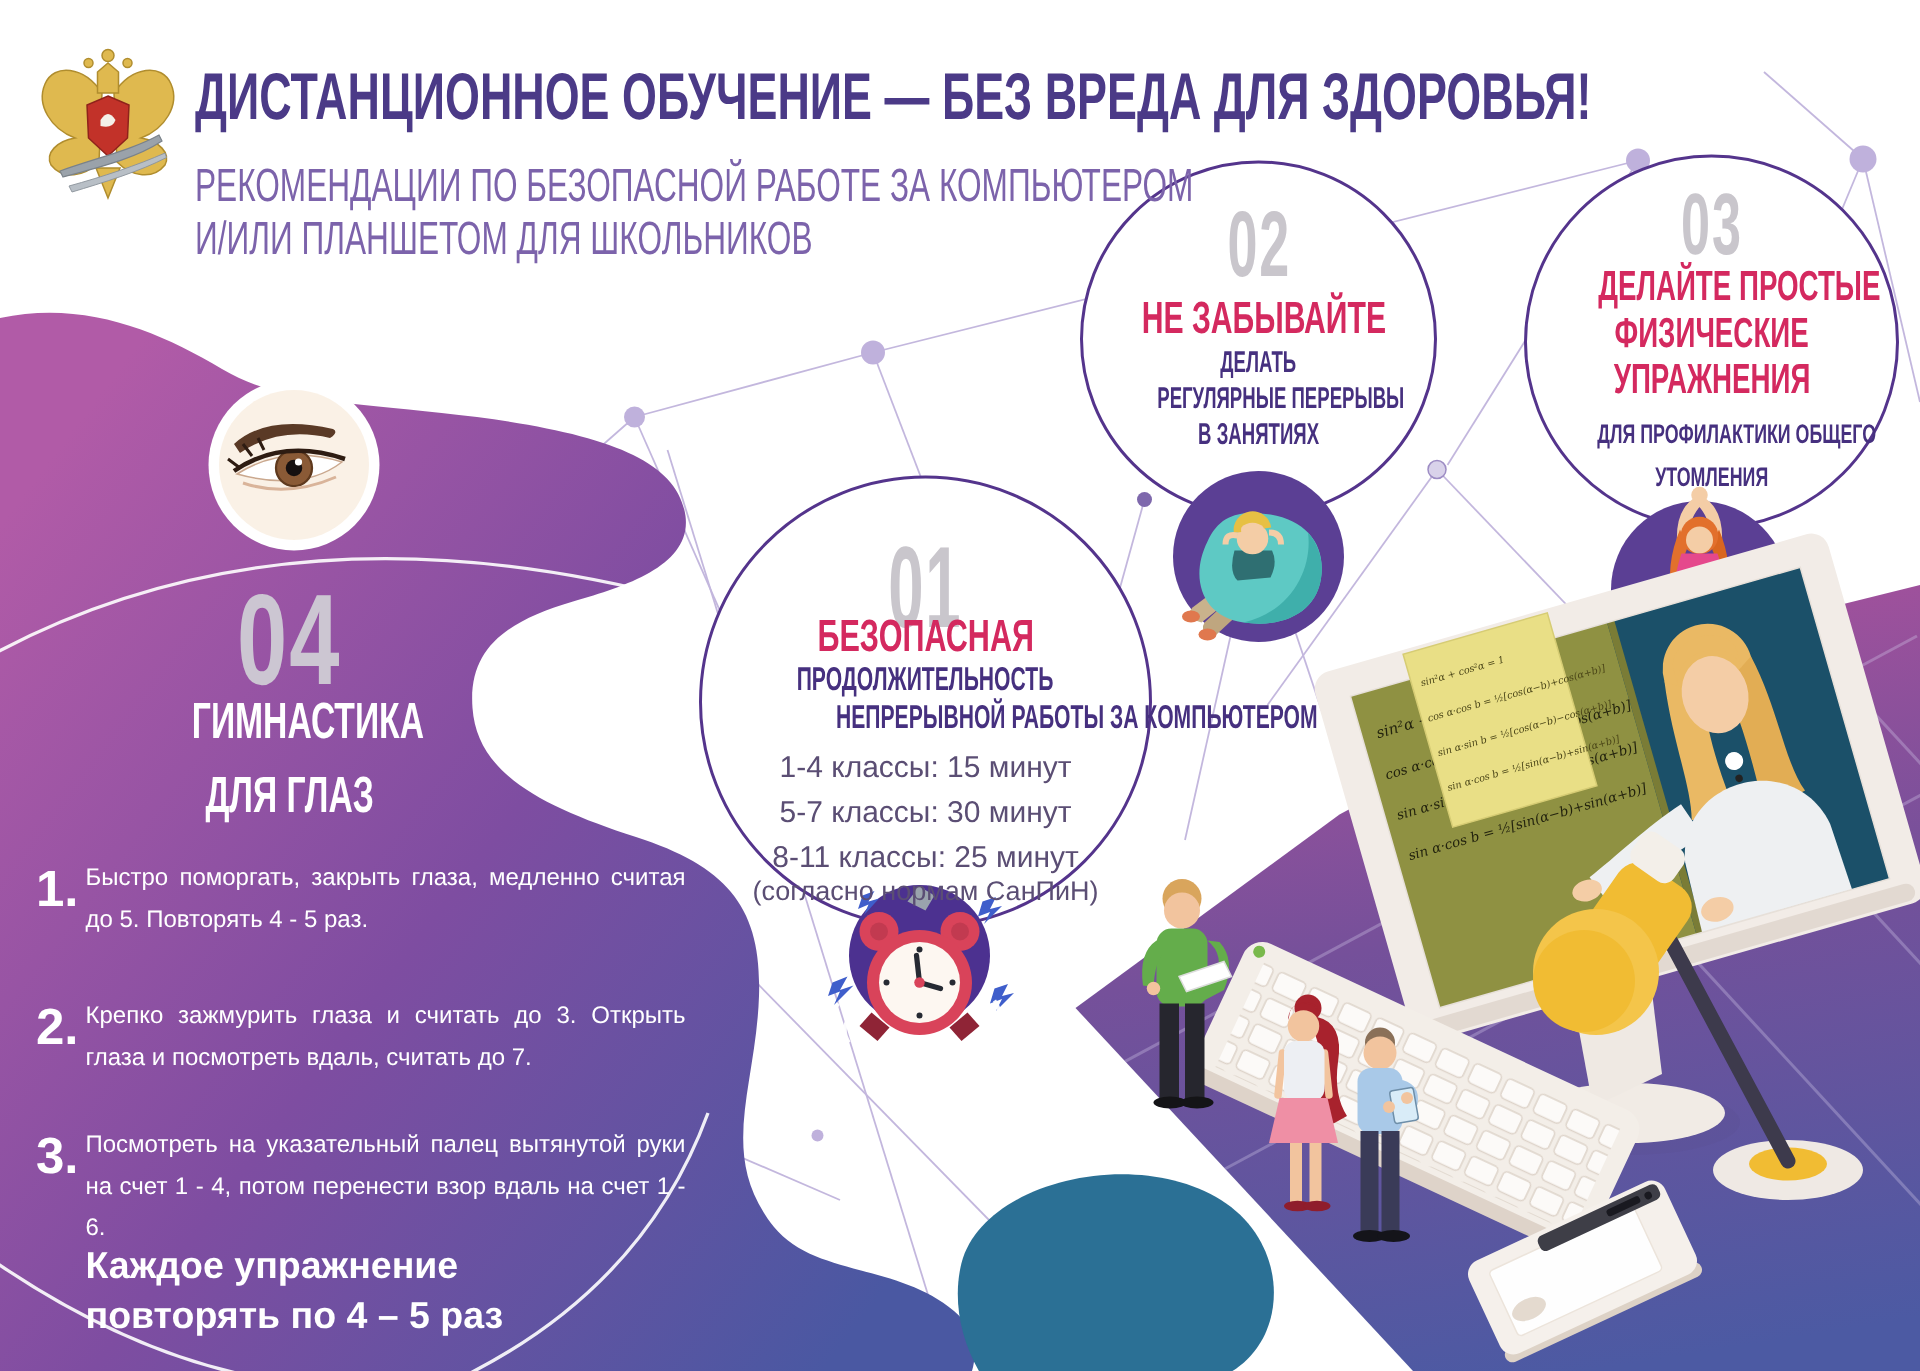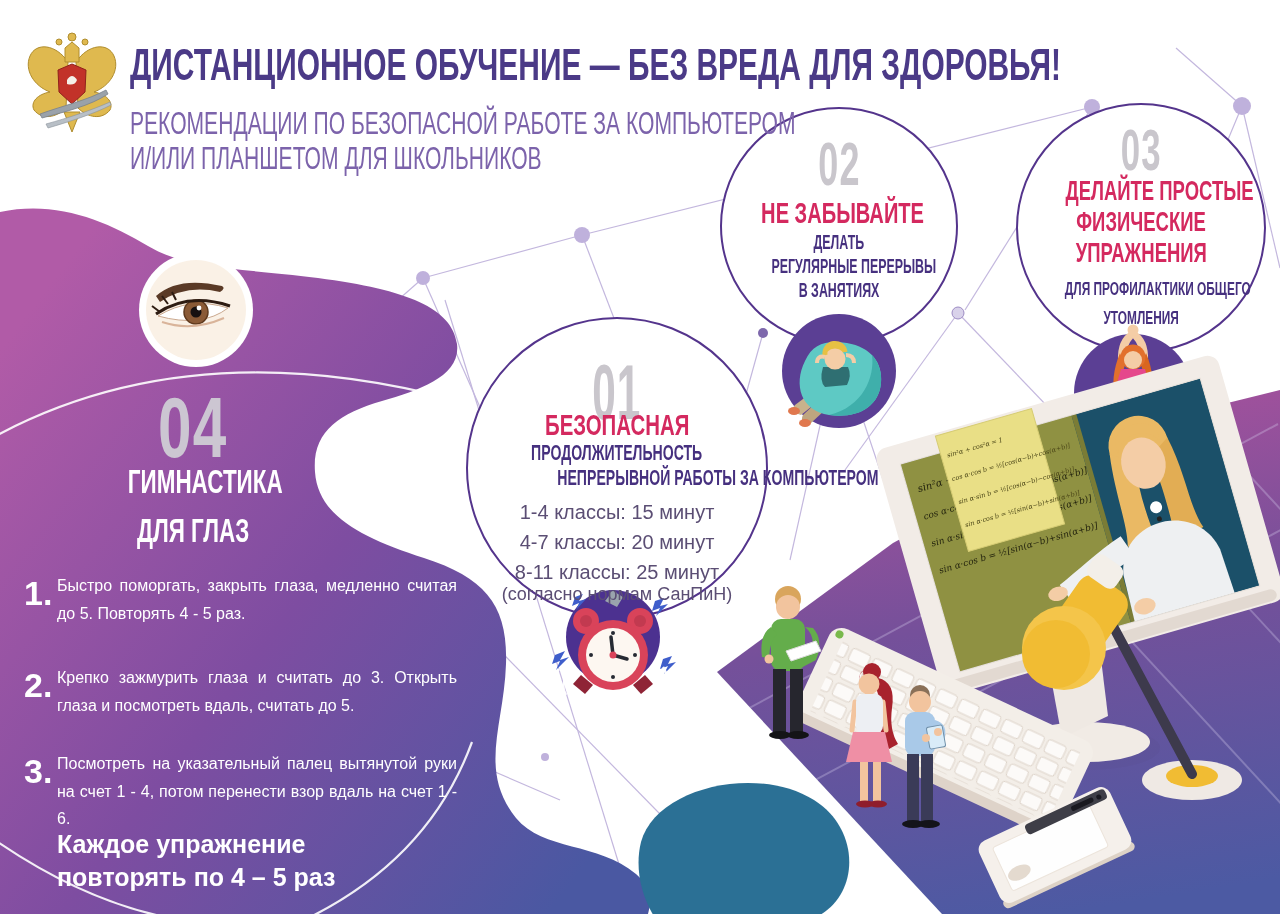--- a/index.html
+++ b/index.html
@@ -331,21 +331,21 @@
     <span class="sxc crimson" style="transform:scaleX(.68);font-size:30px;font-weight:700">БЕЗОПАСНАЯ</span>
   </div>
   <div class="cc" style="left:467px;top:440px;width:300px">
     <span class="sxc purp" style="transform:scaleX(.64);font-size:22px;font-weight:700">ПРОДОЛЖИТЕЛЬНОСТЬ</span>
   </div>
   <div class="cc" style="left:467px;top:465px;width:300px">
     <span class="sxc purp" style="transform:scaleX(.64);font-size:22px;font-weight:700">НЕПРЕРЫВНОЙ РАБОТЫ ЗА КОМПЬЮТЕРОМ</span>
   </div>
   <div class="cc rowtxt" style="left:467px;top:497px;width:300px">
     <div>1-4 классы: 15 минут</div>
-    <div>4-7 классы: 20 минут</div>
+    <div>5-7 классы: 30 минут</div>
     <div>8-11 классы: 25 минут</div>
   </div>
   <div class="cc" style="left:467px;top:584px;width:300px">
     <span style="font-size:18px;font-weight:500;color:#5b4e74">(согласно нормам СанПиН)</span>
   </div>
 
   <div class="cc" style="left:721px;top:128px;width:236px">
     <span class="sxc numgray" style="transform:scaleX(.58);font-size:62px;letter-spacing:2px">02</span>
   </div>
   <div class="cc" style="left:721px;top:196px;width:236px">
@@ -387,21 +387,21 @@
     <span class="sxc" style="transform:scaleX(.66);font-size:34px;font-weight:700;color:#ffffff">ГИМНАСТИКА</span>
   </div>
   <div class="cc" style="left:88px;top:511px;width:210px">
     <span class="sxc" style="transform:scaleX(.66);font-size:34px;font-weight:700;color:#ffffff">ДЛЯ ГЛАЗ</span>
   </div>
 
   <div class="item-num" style="top:574px">1.</div>
   <div class="item-text" style="top:572px">Быстро поморгать, закрыть глаза, медленно считая до 5. Повторять 4 - 5 раз.</div>
 
   <div class="item-num" style="top:666px">2.</div>
-  <div class="item-text" style="top:664px">Крепко зажмурить глаза и считать до 3. Открыть глаза и посмотреть вдаль, считать до 5.</div>
+  <div class="item-text" style="top:664px">Крепко зажмурить глаза и считать до 3. Открыть глаза и посмотреть вдаль, считать до 7.</div>
 
   <div class="item-num" style="top:752px">3.</div>
   <div class="item-text" style="top:750px">Посмотреть на указательный палец вытянутой руки на счет 1 - 4, потом перенести взор вдаль на счет 1 - 6.</div>
 
   <div class="footer-line" style="top:830px">Каждое упражнение</div>
   <div class="footer-line" style="top:863px">повторять по 4 – 5 раз</div>
 
 </div>
 
 </body></html>

